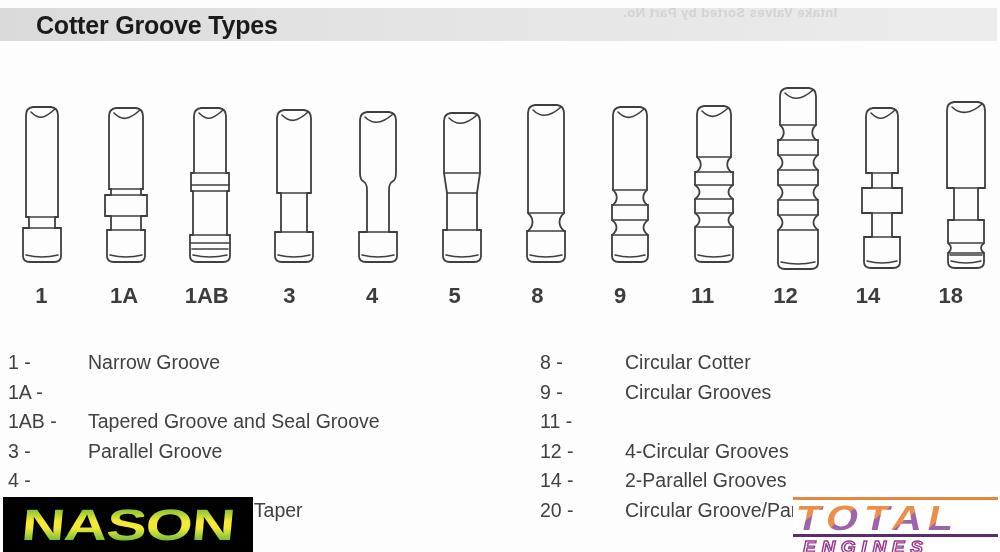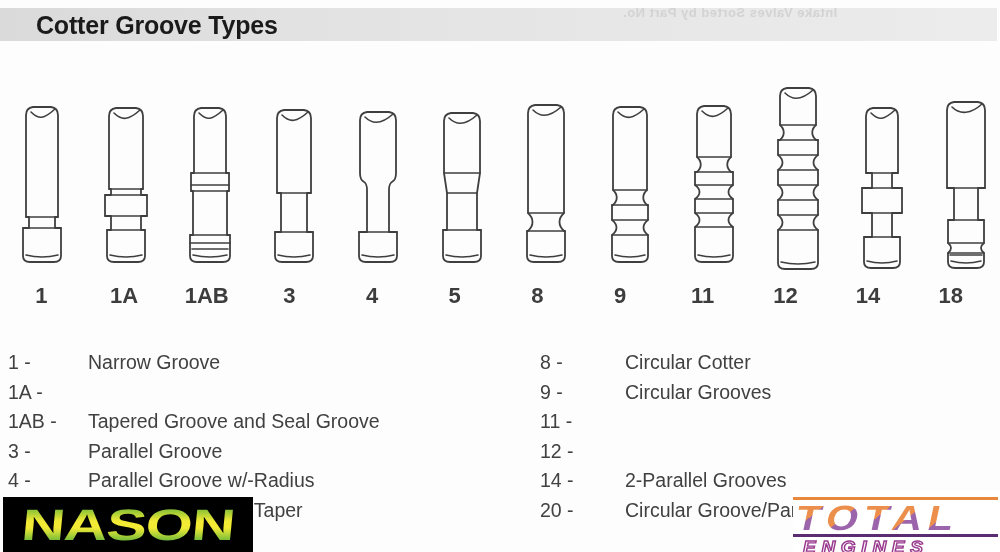--- a/index.html
+++ b/index.html
@@ -160,21 +160,20 @@
     <div class="lrow">
         <span class="lcode">1AB -</span>
         <span class="ldesc">Tapered Groove and Seal Groove</span>
       </div>
     <div class="lrow">
         <span class="lcode">3 -</span>
         <span class="ldesc">Parallel Groove</span>
       </div>
     <div class="lrow">
         <span class="lcode">4 -</span>
-        <span class="ldesc">Parallel Groove w/-Radius</span>
       </div>
     <div class="lrow">
         <span class="lcode">5 -</span>
         <span class="ldesc">Parallel Groove w/-Taper</span>
       </div>
   </div>
 
   <div class="legend legend-right">
     <div class="lrow">
         <span class="lcode">8 -</span>
@@ -182,20 +181,21 @@
       </div>
     <div class="lrow">
         <span class="lcode">9 -</span>
         <span class="ldesc">Circular Grooves</span>
       </div>
     <div class="lrow">
         <span class="lcode">11 -</span>
       </div>
     <div class="lrow">
         <span class="lcode">12 -</span>
+        <span class="ldesc">4-Circular Grooves</span>
       </div>
     <div class="lrow">
         <span class="lcode">14 -</span>
         <span class="ldesc">2-Parallel Grooves</span>
       </div>
     <div class="lrow">
         <span class="lcode">20 -</span>
         <span class="ldesc">Circular Groove/Parallel Groove</span>
       </div>
   </div>

